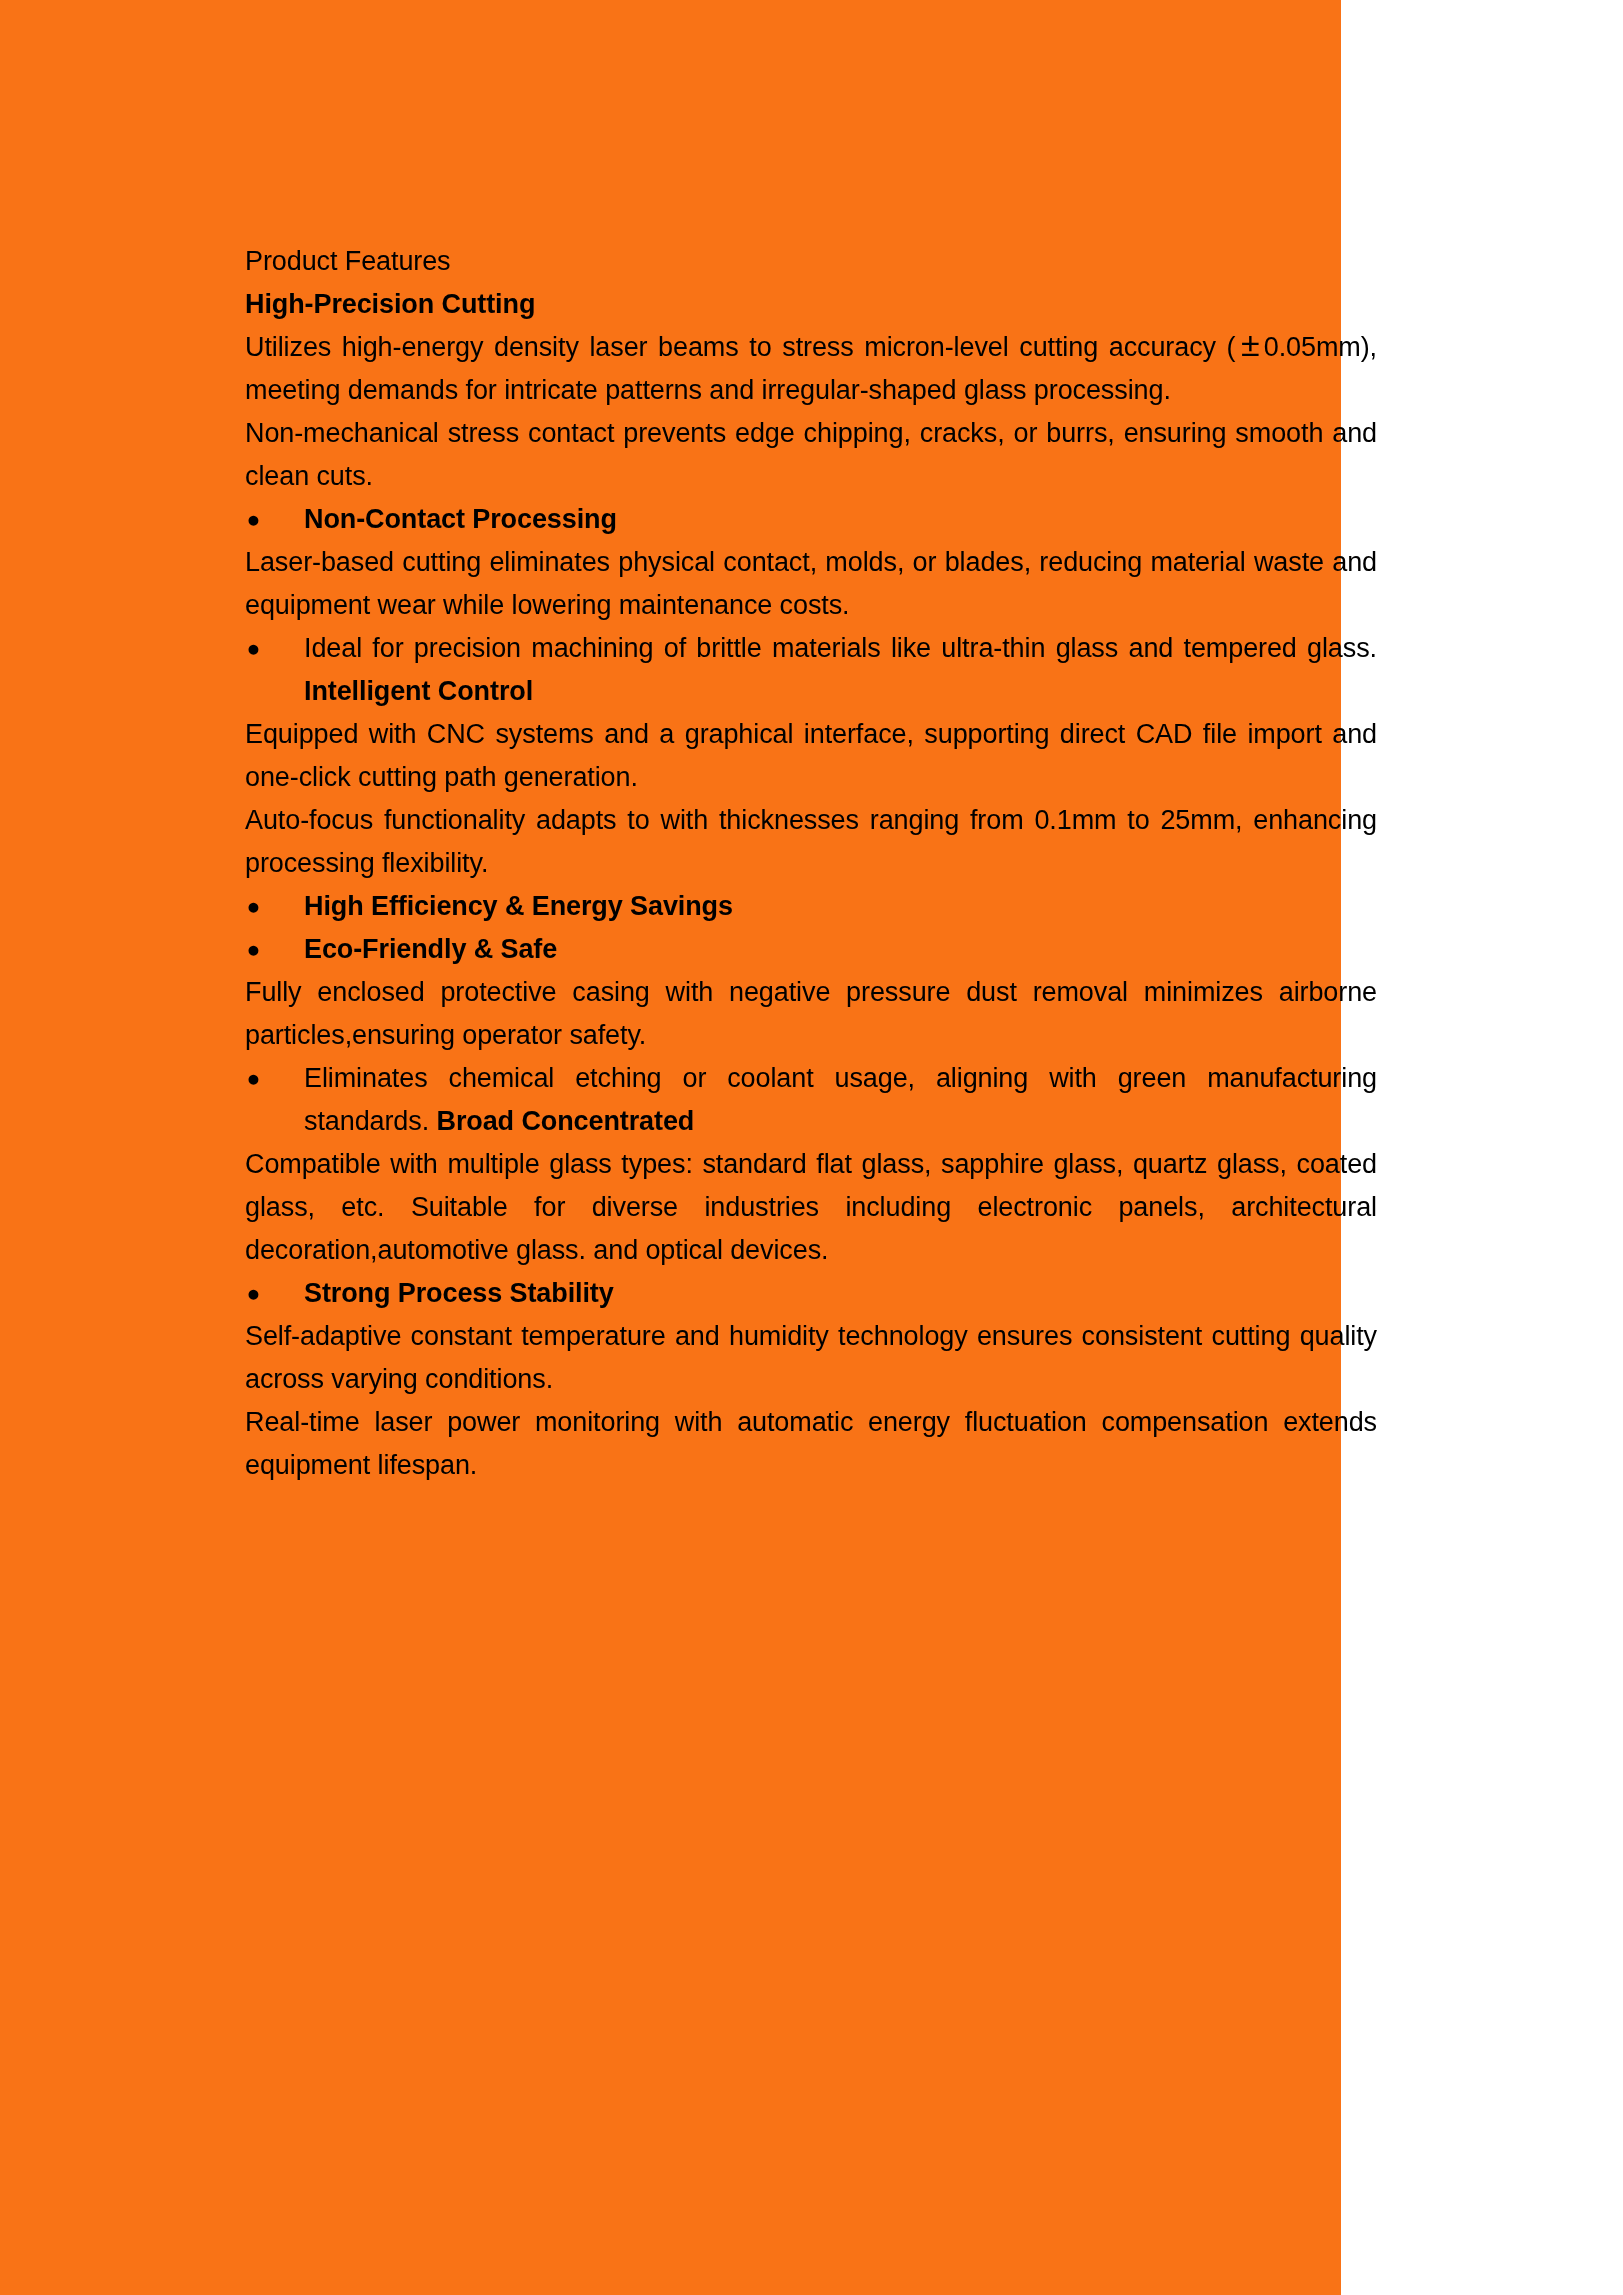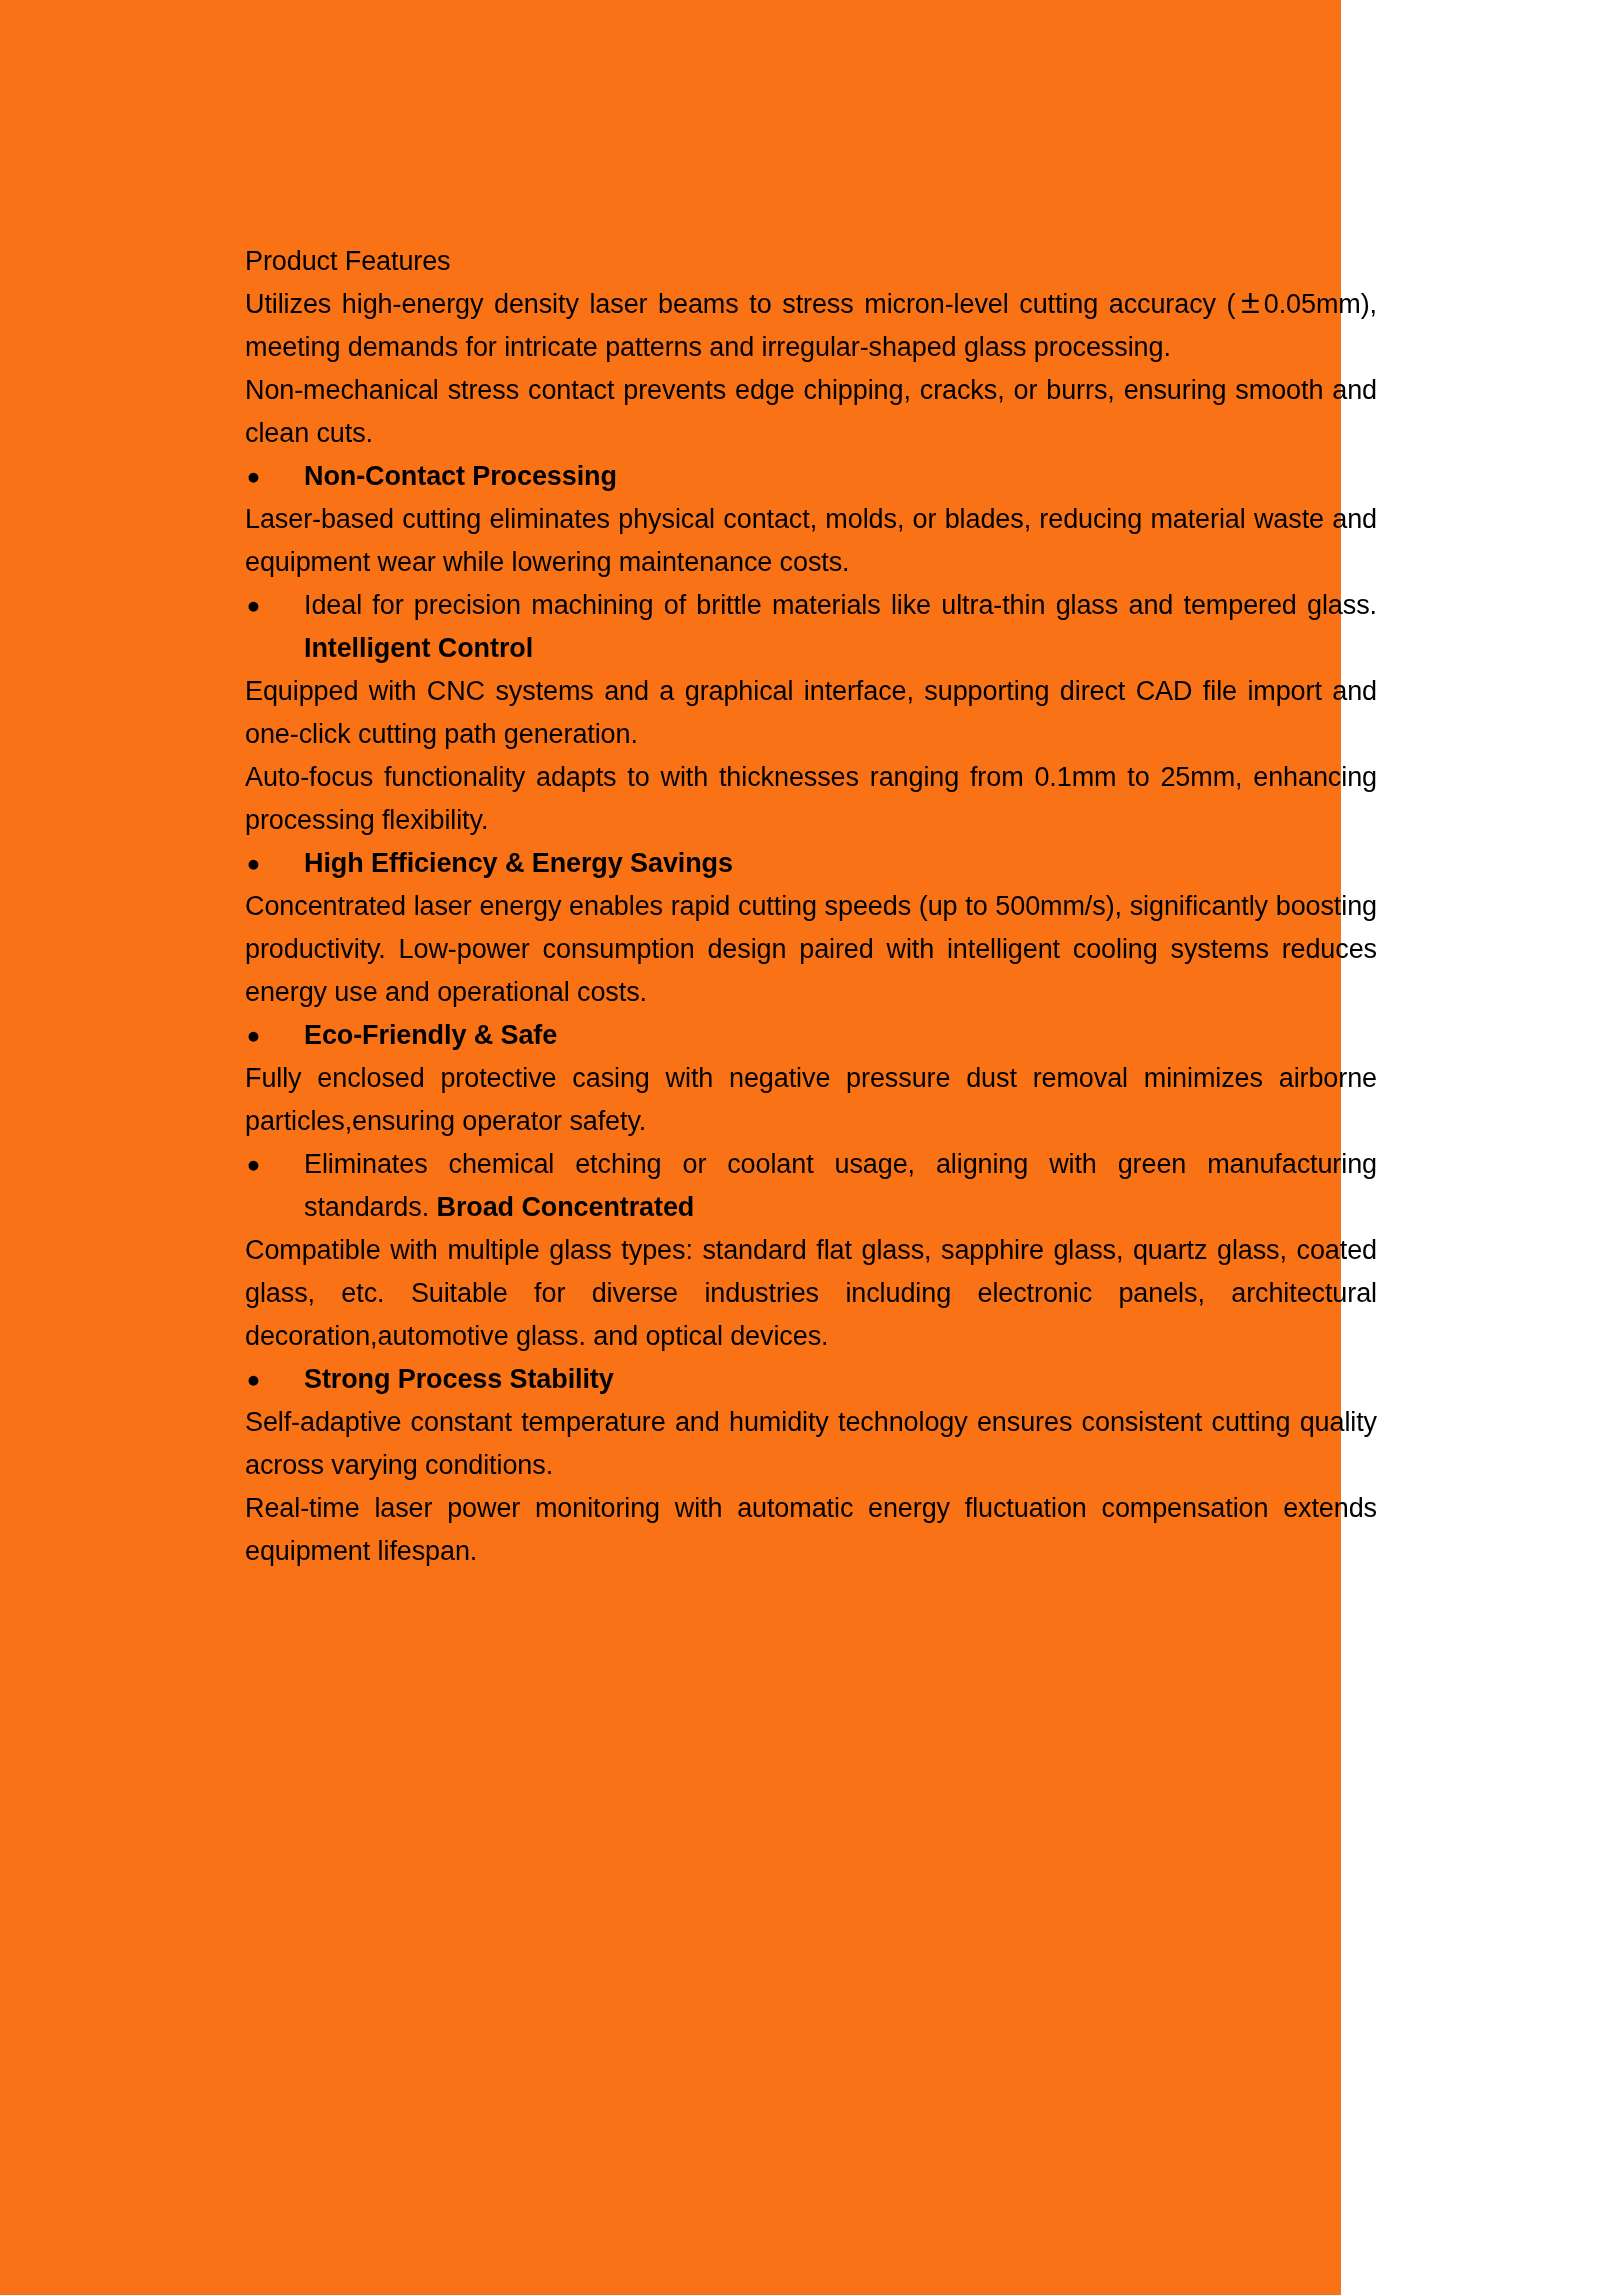--- a/index.html
+++ b/index.html
@@ -55,29 +55,29 @@
     padding: 0 4.1px 0 5.5px;
     letter-spacing: 0;
   }
 </style>
 </head>
 <body>
 
 <div class="page">
   <div class="doc" id="doc-body">
       <p class="para align-left"><span class="">Product Features</span></p>
+      <p class="para align-left"><span class="run-b ">High-Precision Cutting</span></p>
       <p class="para"><span class="">Utilizes high-energy density laser beams to stress micron-level cutting accuracy (</span><span class="run-pm">±</span><wbr><span class="">0.05mm), meeting demands for intricate patterns and irregular-shaped glass processing.</span></p>
       <p class="para"><span class="">Non-mechanical stress contact prevents edge chipping, cracks, or burrs, ensuring smooth and clean cuts.</span></p>
       <p class="para align-left has-bullet"><span class="bullet-glyph">●</span><span class="run-b ">Non-Contact Processing</span></p>
       <p class="para"><span class="">Laser-based cutting eliminates physical contact, molds, or blades, reducing material waste and equipment wear while lowering maintenance costs.</span></p>
       <p class="para has-bullet"><span class="bullet-glyph">●</span><span class="">Ideal for precision machining of brittle materials like ultra-thin glass and tempered glass. </span><span class="run-b ">Intelligent Control</span></p>
       <p class="para"><span class="">Equipped with CNC systems and a graphical interface, supporting direct CAD file import and one-click cutting path generation.</span></p>
       <p class="para"><span class="">Auto-focus functionality adapts to with thicknesses ranging from 0.1mm to 25mm, enhancing processing flexibility.</span></p>
       <p class="para align-left has-bullet"><span class="bullet-glyph">●</span><span class="run-b ">High Efficiency &amp; Energy Savings</span></p>
-      <p class="para"><span class="">Concentrated laser energy enables rapid cutting speeds (up to 500mm/s), significantly boosting productivity. Low-power consumption design paired with intelligent cooling systems reduces energy use and operational costs.</span></p>
       <p class="para align-left has-bullet"><span class="bullet-glyph">●</span><span class="run-b ">Eco-Friendly &amp; Safe</span></p>
       <p class="para"><span class="">Fully enclosed protective casing with negative pressure dust removal minimizes airborne particles,ensuring operator safety.</span></p>
       <p class="para has-bullet"><span class="bullet-glyph">●</span><span class="">Eliminates chemical etching or coolant usage, aligning with green manufacturing standards. </span><span class="run-b ">Broad Concentrated</span></p>
       <p class="para"><span class="">Compatible with multiple glass types: standard flat glass, sapphire glass, quartz glass, coated glass, etc. Suitable for diverse industries including electronic panels, architectural decoration,automotive glass. and optical devices.</span></p>
       <p class="para align-left has-bullet"><span class="bullet-glyph">●</span><span class="run-b ">Strong Process Stability</span></p>
       <p class="para"><span class="">Self-adaptive constant temperature and humidity technology ensures consistent cutting quality across varying conditions.</span></p>
       <p class="para"><span class="">Real-time laser power monitoring with automatic energy fluctuation compensation extends equipment lifespan.</span></p>
     </div>
 </div>
 

